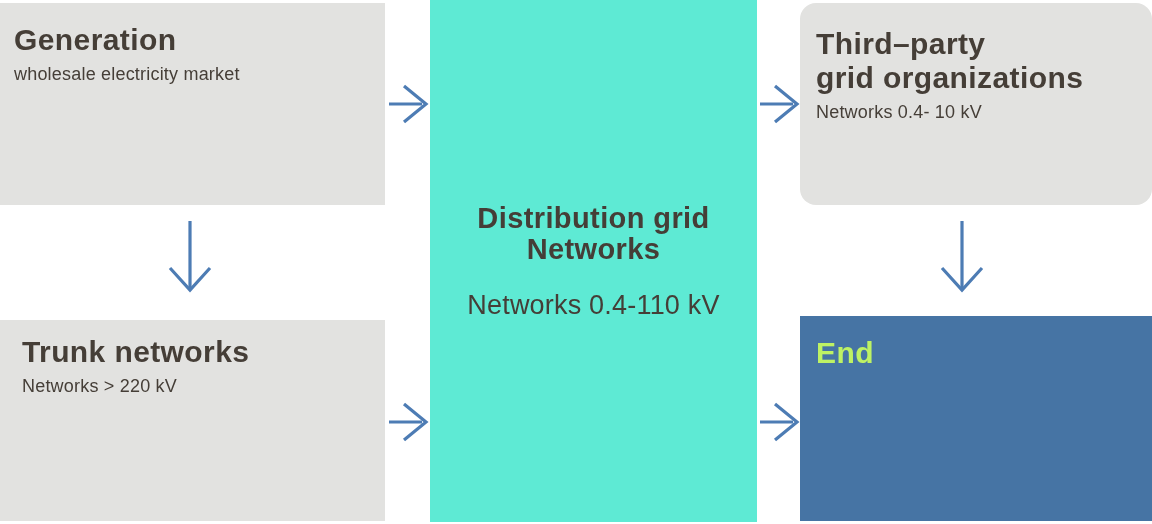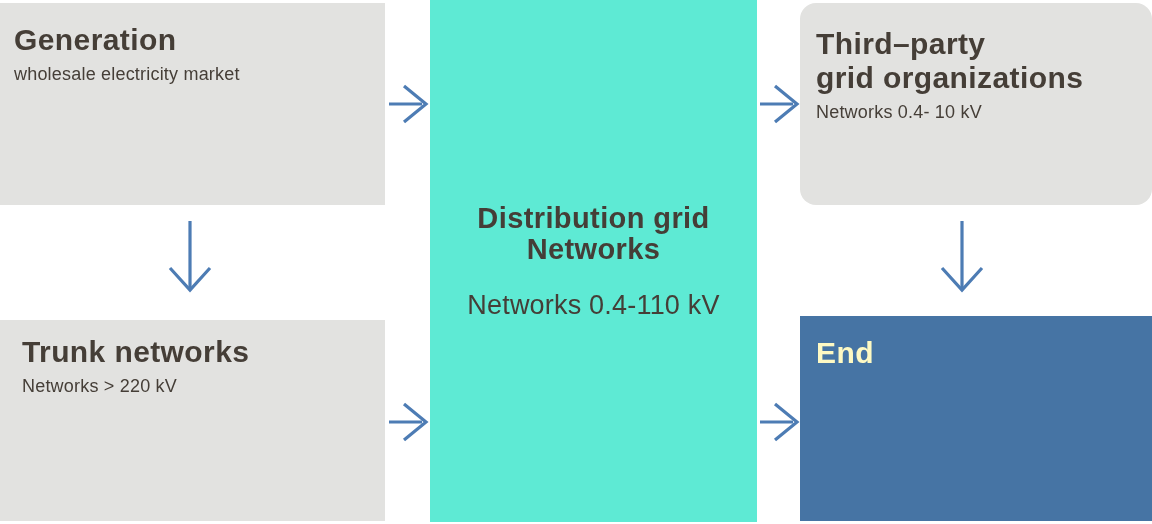--- a/index.html
+++ b/index.html
@@ -46,21 +46,21 @@
   #box-end        { left: 800px; top: 316px; width: 352px; height: 205px; padding: 19px 16px; }
   #box-distribution {
     left: 430px; top: 0; width: 327px; height: 522px;
     display: flex; flex-direction: column;
     justify-content: center; align-items: center;
     text-align: center;
   }
   #box-distribution .title { font-size: 29px; line-height: 31px; }
   #box-distribution .subtitle { margin-top: 25px; font-size: 27px; }
 
-  #box-end .title { color: #fef9c3; line-height: 35px; }
+  #box-end .title { color: #bef264; line-height: 35px; }
 
   .arrow { position: absolute; }
 </style>
 </head>
 <body>
 
 <div class="canvas">
 
   <div class="box gray" id="box-generation">
     <div class="title">

